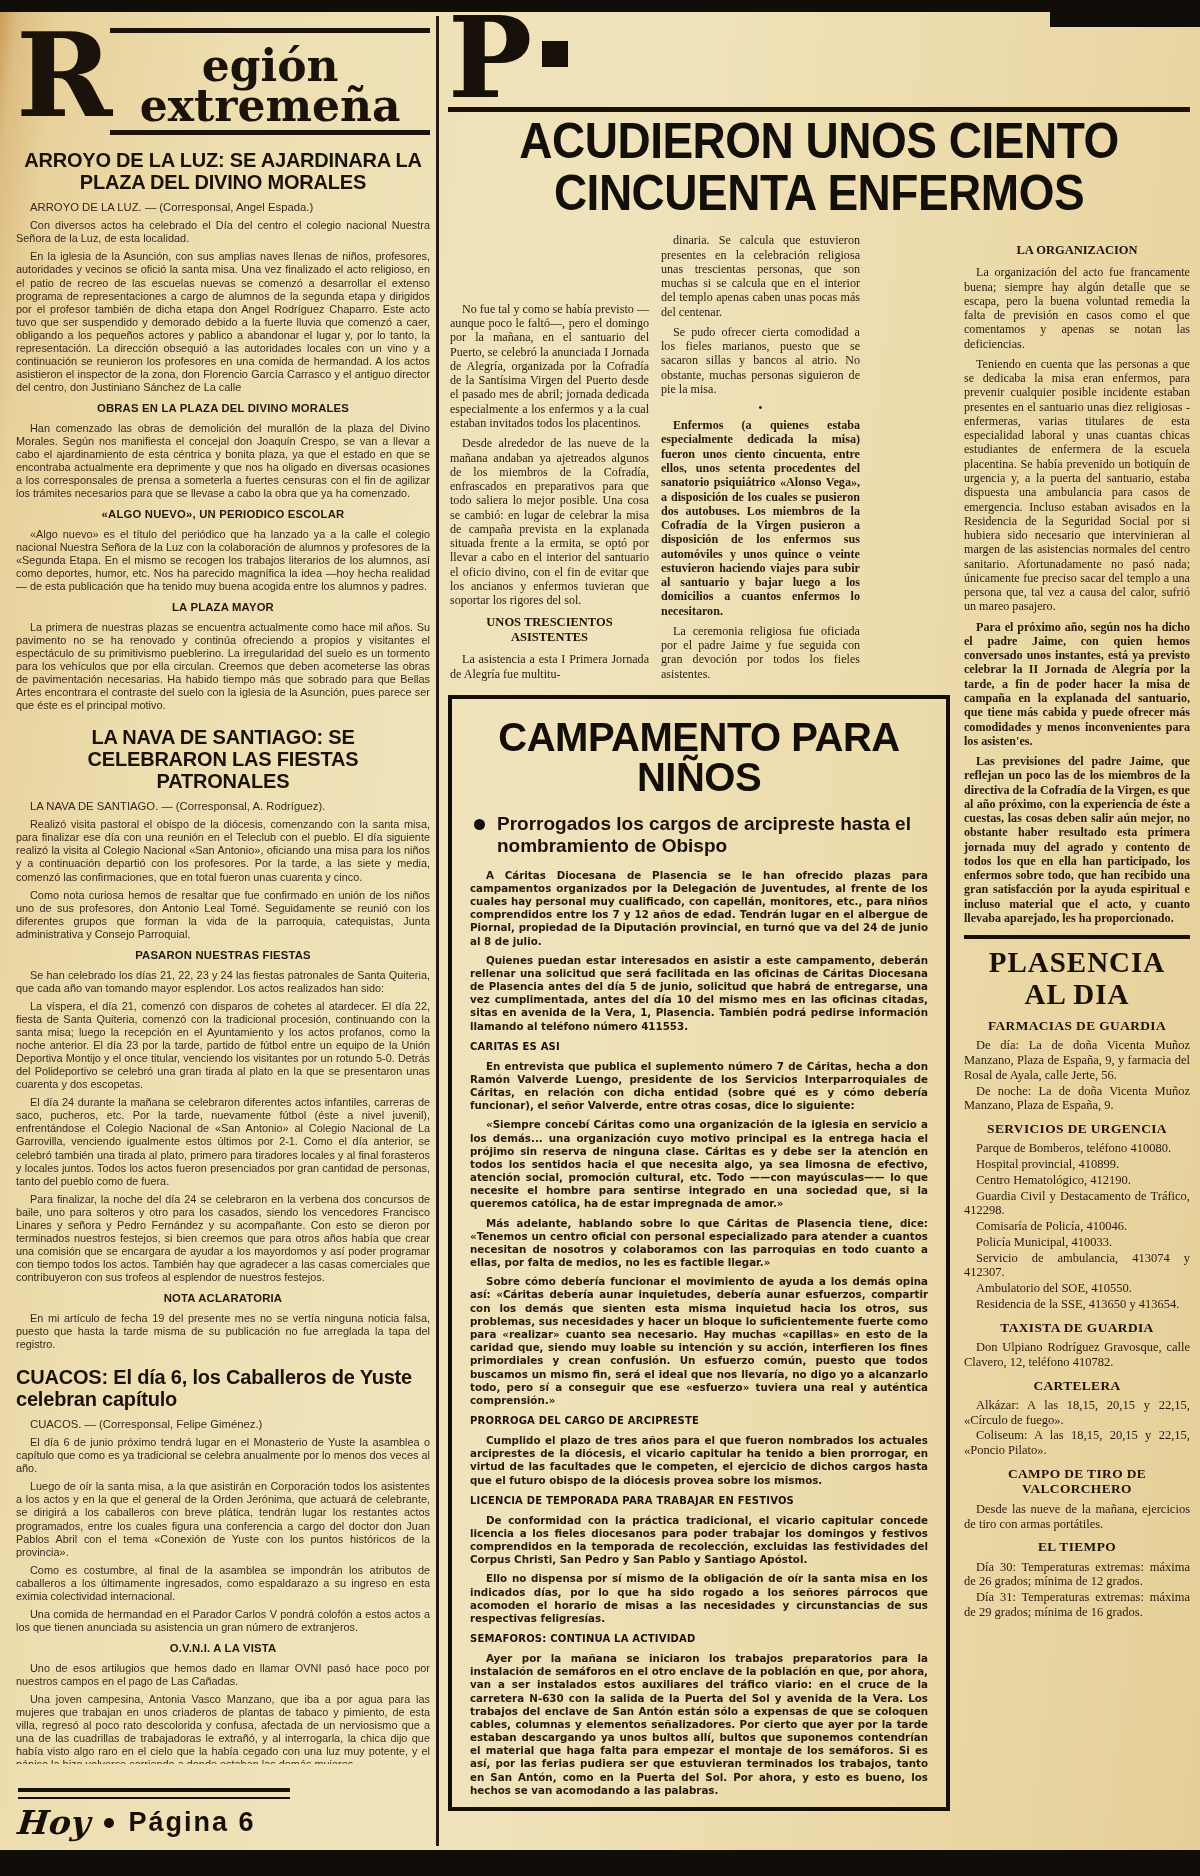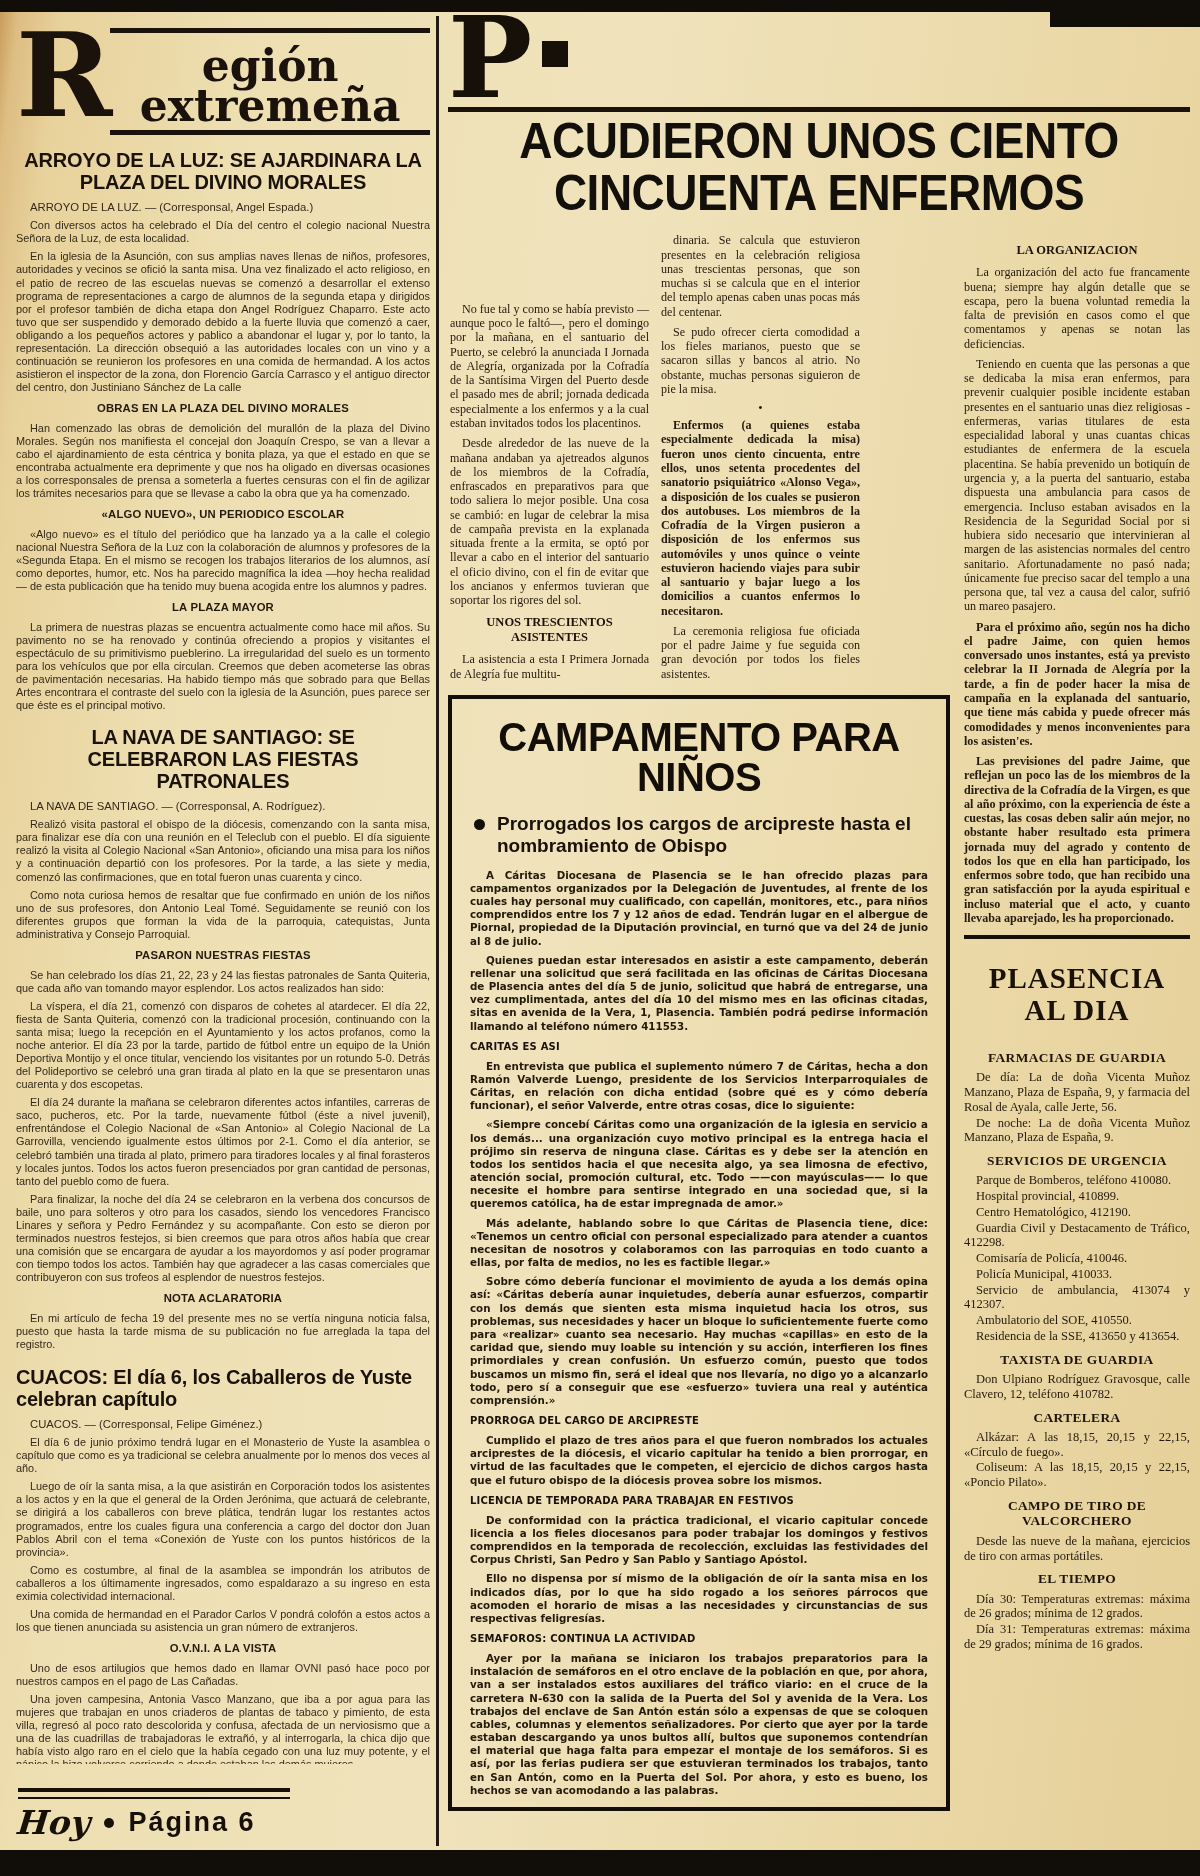--- a/index.html
+++ b/index.html
@@ -46,21 +46,21 @@
   .campbox{border:4px solid #140e08;padding:12px 18px 4px;margin:8px 0 0;}
   .camp-hl{font-weight:900;font-size:40px;line-height:1.0;text-align:center;margin:6px 0 16px;letter-spacing:-.5px;color:#140e08;}
   .camp-brow{display:flex;gap:12px;margin:0 4px 12px;}
   .camp-dot{width:11px;height:11px;border-radius:50%;background:#140e08;flex:0 0 auto;margin-top:6px;}
   .camp-bsub{font-weight:700;font-size:19px;line-height:1.15;color:#1a120a;}
   .cb{font-family:"DejaVu Sans",sans-serif;font-weight:700;font-size:10.3px;line-height:1.28;color:#241a0c;text-align:justify;text-indent:16px;margin:0 0 6px;}
   .camp-sub{font-family:"DejaVu Sans",sans-serif;font-weight:800;font-size:10px;line-height:1.2;margin:8px 0 7px;letter-spacing:.2px;color:#1a120a;}
 
   .pside{flex:1;padding-top:2px;}
   .siderule{border-top:4px solid #171008;margin:10px 0 4px;}
-  .aldia-title{font-family:"Liberation Serif",serif;font-weight:700;font-size:29px;line-height:1.08;text-align:center;letter-spacing:1px;margin:24px 6px;color:#1b1207;}
+  .aldia-title{font-family:"Liberation Serif",serif;font-weight:700;font-size:29px;line-height:1.08;text-align:center;letter-spacing:1px;margin:8px 6px;color:#1b1207;}
   .aldia-sub{font-family:"Liberation Serif",serif;font-weight:700;font-size:13.4px;line-height:1.15;text-align:center;margin:8px 0 5px;letter-spacing:.4px;color:#1d1309;}
   .ap{font-family:"Liberation Serif",serif;font-size:12.5px;line-height:1.18;text-align:justify;text-indent:12px;margin:0 0 1px;color:#241a0e;}
 
   
   .foot{position:absolute;left:18px;bottom:38px;}
   .foot-rule{width:272px;height:5px;border-top:4px solid #171008;border-bottom:2px solid #171008;margin-bottom:8px;}
   .foot-row{display:flex;align-items:center;gap:14px;}
   .hoy{font-family:"DejaVu Serif",serif;font-style:italic;font-weight:bold;font-size:33px;line-height:.9;transform:skewX(-6deg);color:#171008;}
   .foot-dot{width:10px;height:10px;border-radius:50%;background:#171008;}
   .pagenum{font-weight:700;font-size:27px;letter-spacing:2px;color:#171008;}

